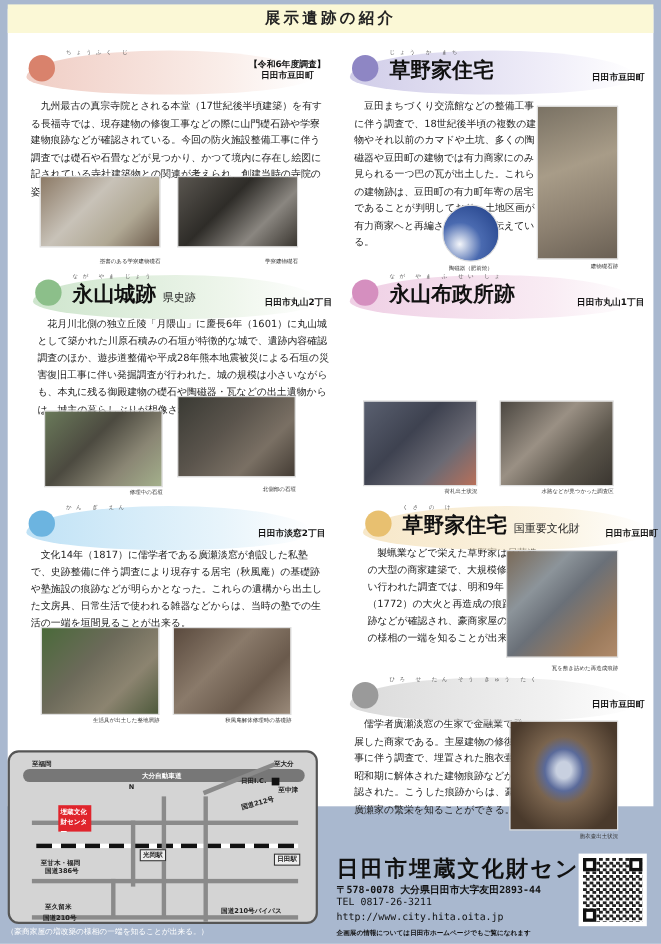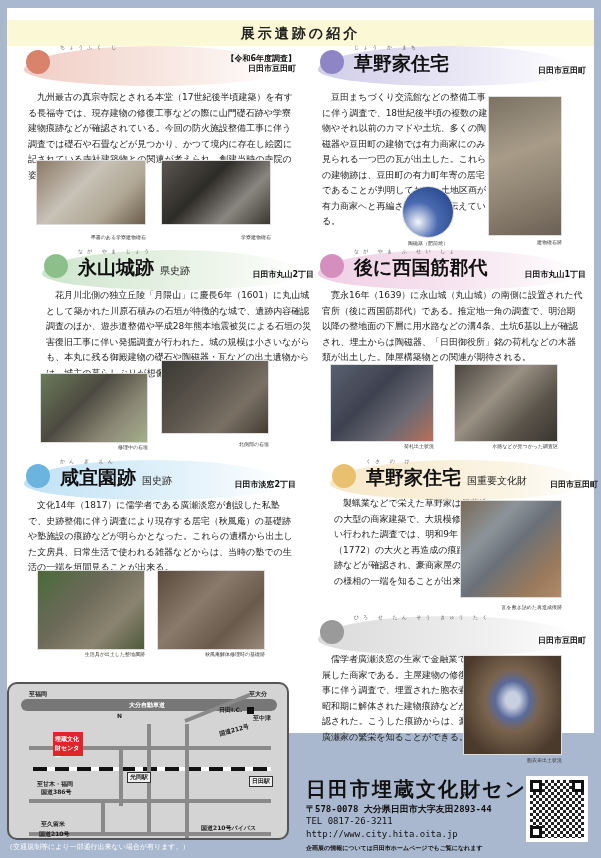--- a/index.html
+++ b/index.html
@@ -1,27 +1,27 @@
 <!DOCTYPE html>
 <html><head>
 <meta charset="utf-8">
 <style>
 *{box-sizing:border-box;margin:0;padding:0}
 html,body{width:601px;height:858px;overflow:hidden}
 body{background:#a9b8cf;font-family:"DejaVu Sans",sans-serif;color:#222;position:relative}
 .sheet{position:absolute;left:7px;top:8px;width:587px;height:725px;background:#fff}
-.banner{position:absolute;left:7px;top:20px;width:587px;height:26px;background:#fbf8d6;text-align:center;font-size:14px;font-weight:bold;letter-spacing:3px;line-height:26px;color:#222}
+.banner{position:absolute;left:7px;top:4px;width:587px;height:26px;background:#fbf8d6;text-align:center;font-size:14px;font-weight:bold;letter-spacing:3px;line-height:26px;color:#222}
 .sec{position:absolute}
 .head{position:relative;height:46px}
 .swoosh{position:absolute;left:10px;top:4px;width:260px;height:40px;border-radius:50% 50% 50% 50%/60% 60% 40% 40%;opacity:.55}
 .circ{position:absolute;left:12px;top:8px;width:24px;height:24px;border-radius:50%}
 .ruby{position:absolute;left:46px;top:2px;font-size:5px;color:#555;letter-spacing:4px}
 .title{position:absolute;left:46px;top:9px;font-size:19px;font-weight:bold;color:#111;white-space:nowrap}
 .desig{font-family:"DejaVu Serif",serif;font-size:10px;font-weight:normal;margin-left:6px;color:#222}
-.loc{position:absolute;right:8px;top:24px;font-size:8px;font-weight:bold;color:#111;text-align:right;line-height:10px}
+.loc{position:absolute;right:8px;top:24px;font-size:8px;font-weight:bold;color:#111;text-align:center;line-height:10px}
 .body{font-size:9px;line-height:15.5px;color:#222;padding:0 10px 0 14px;text-indent:9px}
 .ph{position:absolute;border:1px solid #ddd}
 .cap{position:absolute;font-size:5px;color:#333;text-align:right}
 .map{position:absolute;left:7px;top:682px;width:282px;height:158px;background:#d4d4d4;border:2px solid #555;border-radius:10px;overflow:hidden}
 .road{position:absolute;background:#8a8a8a}
 .mlbl{position:absolute;font-size:6px;font-weight:bold;color:#222;white-space:nowrap}
 .rail{position:absolute;left:24px;top:83px;width:238px;height:4px;background:repeating-linear-gradient(90deg,#111 0 14px,#fff 14px 22px)}
 .footnote{position:absolute;left:6px;top:842px;font-size:7px;color:#fff}
 .center-name{position:absolute;left:306px;top:776px;font-size:20px;font-weight:bold;color:#111;letter-spacing:2px}
 .info{position:absolute;left:306px;font-family:"DejaVu Sans Mono",monospace;font-size:9px;color:#111;font-weight:bold}
@@ -60,56 +60,54 @@
   <div class="title"><span>草野家住宅</span></div>
   <div class="loc">日田市豆田町</div>
  </div>
  <div class="body" style="margin-top:2px;padding-right:100px">豆田まちづくり交流館などの整備工事に伴う調査で、18世紀後半頃の複数の建物やそれ以前のカマドや土坑、多くの陶磁器や豆田町の建物では有力商家にのみ見られる一つ巴の瓦が出土した。これらの建物跡は、豆田町の有力町年寄の居宅であることが判明しており、土地区画が有力商家へと再編される様子を伝えている。</div>
 </div>
 <div class="ph" style="left:488px;top:96px;width:74px;height:140px;background:linear-gradient(160deg,#7a7264,#a89c88 40%,#8c8070 70%,#6a6054)"></div>
 <div class="cap" style="left:488px;top:239px;width:74px">建物礎石跡</div>
 <div class="ph" style="left:402px;top:186px;width:52px;height:52px;border-radius:50%;background:radial-gradient(circle at 30% 70%,#f4f6fa,#4a6ab0 40%,#1e3c84)"></div>
 <div class="cap" style="left:390px;top:240px;width:76px;text-align:center">陶磁器（肥前焼）</div>
 
-<div class="sec" style="left:32px;top:246px;width:290px">
+<div class="sec" style="left:20px;top:246px;width:290px">
  <div class="head">
   <div class="swoosh" style="background:linear-gradient(90deg,#a6d0a4,#e2efdd 70%,transparent)"></div>
   <div class="circ" style="background:#8cbf8a"></div>
   <div class="ruby">なが やま じょう</div>
   <div class="title"><span>永山城跡</span><span class="desig">県史跡</span></div>
   <div class="loc">日田市丸山2丁目</div>
  </div>
  <div class="body" style="margin-top:-4px">花月川北側の独立丘陵「月隈山」に慶長6年（1601）に丸山城として築かれた川原石積みの石垣が特徴的な城で、遺跡内容確認調査のほか、遊歩道整備や平成28年熊本地震被災による石垣の災害復旧工事に伴い発掘調査が行われた。城の規模は小さいながらも、本丸に残る御殿建物の礎石や陶磁器・瓦などの出土遺物からは、城主の暮らしぶりが想像される。</div>
 </div>
 <div class="ph" style="left:40px;top:373px;width:108px;height:70px;background:linear-gradient(135deg,#6a7a5a,#4c4a40 40%,#8a8674 70%,#a4b08c)"></div>
 <div class="cap" style="left:40px;top:444px;width:108px">修理中の石垣</div>
 <div class="ph" style="left:161px;top:360px;width:108px;height:74px;background:linear-gradient(135deg,#3a3a34,#5a544c 40%,#7a7064 70%,#443c34)"></div>
 <div class="cap" style="left:161px;top:441px;width:108px">北側部の石垣</div>
 
 <div class="sec" style="left:308px;top:246px;width:286px">
  <div class="head">
   <div class="swoosh" style="background:linear-gradient(90deg,#e2a8cf,#f4dcea 70%,transparent)"></div>
   <div class="circ" style="background:#d58fbf"></div>
   <div class="ruby">なが やま ふ せい しょ</div>
-  <div class="title"><span>後に西国筋郡代</span></div>
+  <div class="title"><span>永山布政所跡</span></div>
   <div class="loc">日田市丸山1丁目</div>
  </div>
- <div class="body" style="margin-top:-4px">寛永16年（1639）に永山城（丸山城）の南側に設置された代官所（後に西国筋郡代）である。推定地一角の調査で、明治期以降の整地面の下層に用水路などの溝4条、土坑6基以上が確認され、埋土からは陶磁器、「日田御役所」銘の荷札などの木器類が出土した。陣屋構築物との関連が期待される。</div>
 </div>
 <div class="ph" style="left:330px;top:364px;width:104px;height:78px;background:linear-gradient(135deg,#5a6070,#3e4250 40%,#6a6a74 70%,#b8705a)"></div>
 <div class="cap" style="left:330px;top:443px;width:104px">荷札出土状況</div>
 <div class="ph" style="left:454px;top:364px;width:104px;height:78px;background:linear-gradient(135deg,#4a4640,#9a9084 40%,#5a544a 70%,#3a3630)"></div>
 <div class="cap" style="left:454px;top:443px;width:104px">水路などが見つかった調査区</div>
 
 <div class="sec" style="left:14px;top:456px;width:290px">
  <div class="head">
   <div class="swoosh" style="background:linear-gradient(90deg,#8ccaee,#d6ecf8 70%,transparent)"></div>
   <div class="circ" style="background:#6cb4e0"></div>
   <div class="ruby">かん ぎ えん</div>
-  <div class="title"><span>咸宜園跡</span><span class="desig">国史跡</span></div>
   <div class="loc">日田市淡窓2丁目</div>
  </div>
  <div class="body" style="margin-top:-4px">文化14年（1817）に儒学者である廣瀬淡窓が創設した私塾で、史跡整備に伴う調査により現存する居宅（秋風庵）の基礎跡や塾施設の痕跡などが明らかとなった。これらの遺構から出土した文房具、日常生活で使われる雑器などからは、当時の塾での生活の一端を垣間見ることが出来る。</div>
 </div>
 <div class="ph" style="left:37px;top:570px;width:108px;height:80px;background:linear-gradient(135deg,#4a6a3a,#6c6a5a 40%,#8c8470 70%,#4e5a3c)"></div>
 <div class="cap" style="left:37px;top:651px;width:108px">生活具が出土した整地層跡</div>
 <div class="ph" style="left:157px;top:570px;width:108px;height:80px;background:linear-gradient(135deg,#5a4a3e,#8a7a6a 40%,#6a5a4c 70%,#9a8a7a)"></div>
 <div class="cap" style="left:157px;top:651px;width:108px">秋風庵解体修理時の基礎跡</div>
 
 <div class="sec" style="left:320px;top:456px;width:286px">
@@ -158,21 +156,21 @@
  <div style="position:absolute;left:44px;top:48px;width:30px;height:24px;background:#e0242c;color:#fff;font-size:6px;font-weight:bold;padding:2px;line-height:9px">埋蔵文化財センター</div>
  <div class="mlbl" style="left:118px;top:88px;border:1px solid #333;background:#eee;padding:0 2px">光岡駅</div>
  <div class="mlbl" style="left:240px;top:92px;border:1px solid #333;background:#eee;padding:0 2px">日田駅</div>
  <div class="mlbl" style="left:28px;top:96px">至甘木・福岡</div>
  <div class="mlbl" style="left:32px;top:104px">国道386号</div>
  <div class="mlbl" style="left:32px;top:136px">至久留米</div>
  <div class="mlbl" style="left:30px;top:146px">国道210号</div>
  <div class="mlbl" style="left:192px;top:140px">国道210号バイパス</div>
  <div class="mlbl" style="left:108px;top:28px">N</div>
 </div>
-<div class="footnote">（交通規制等により一部通行出来ない場合が有ります。）</div>
+<div class="footnote">（豪商家屋の増改築の様相の一端を知ることが出来る。）</div>
 
 <div class="center-name">日田市埋蔵文化財センター</div>
 <div class="info" style="top:803px">〒578-0078 大分県日田市大字友田2893-44</div>
 <div class="info" style="top:816px;font-weight:normal">TEL 0817-26-3211</div>
 <div class="info" style="top:829px;font-weight:normal">http://www.city.hita.oita.jp</div>
 <div class="info" style="top:844px;font-size:6px;font-family:'DejaVu Sans',sans-serif">企画展の情報については日田市ホームページでもご覧になれます</div>
 <div class="qr">
  <div class="qrin">
   <div class="qrc" style="left:0;top:0"></div>
       <div class="qrc" style="right:0;top:0"></div>

